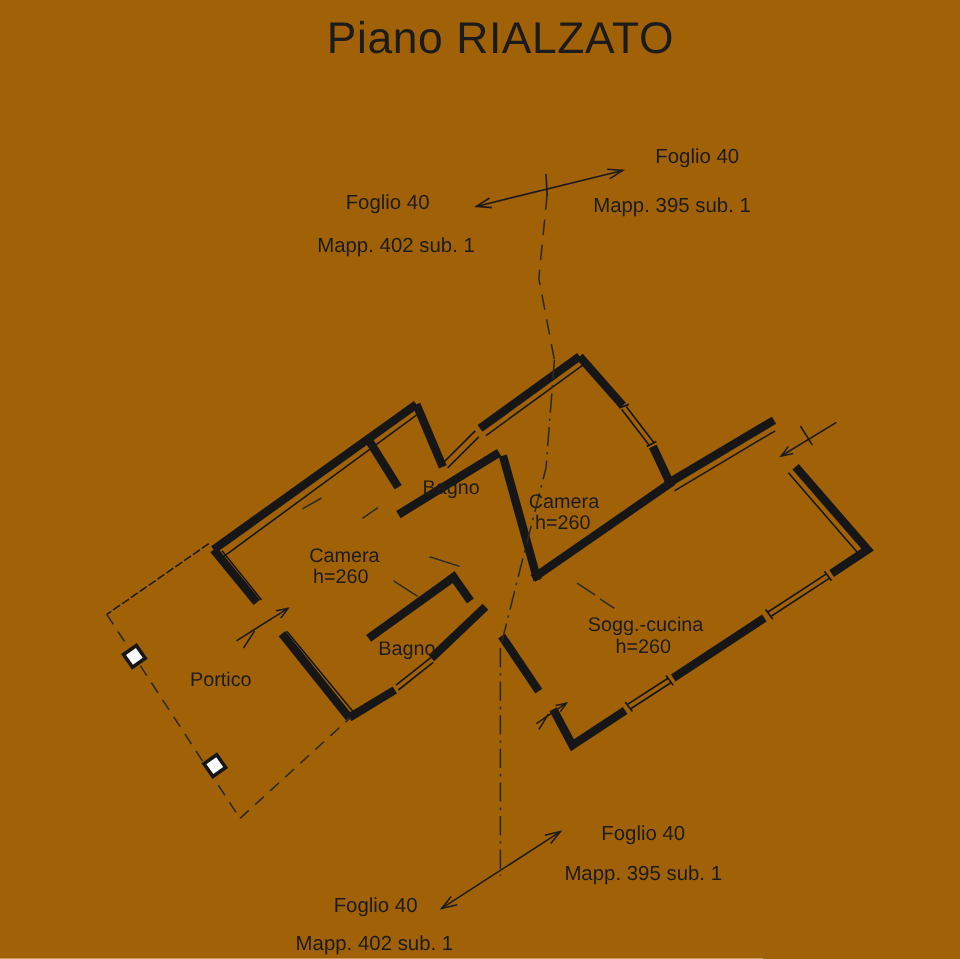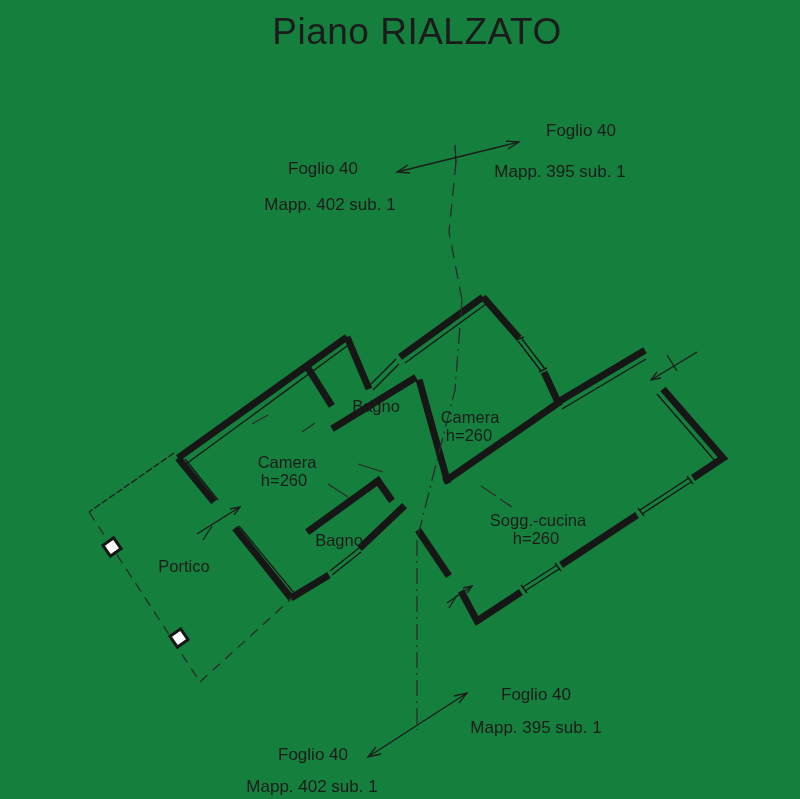--- a/index.html
+++ b/index.html
@@ -1,16 +1,16 @@
 <!DOCTYPE html>
 <html><head>
 <meta charset="utf-8">
 <style>
   html,body{margin:0;padding:0;background:#ffffff;}
-  .page{position:relative;width:800px;height:799px;background:#15803d;overflow:hidden;}
+  .page{position:relative;width:800px;height:799px;background:#a16207;overflow:hidden;}
   svg{position:absolute;left:0;top:0;}
   text{font-family:"Liberation Sans","DejaVu Sans",sans-serif;fill:#1b1b1b;}
   .title-text{font-size:37px;letter-spacing:0.5px;}
   .lbl{font-size:17px;}
   .room{font-size:16.5px;}
   .wall{stroke:#161616;stroke-width:7;fill:none;stroke-linecap:butt;}
   .wallsq{stroke:#161616;stroke-width:7;fill:none;stroke-linecap:square;}
   .wall-l{stroke:#161616;stroke-width:7;fill:none;stroke-linejoin:miter;}
   .face{stroke:#161616;stroke-width:1.3;fill:none;}
   .thin{stroke:#1b1b1b;stroke-width:1.3;fill:none;}

